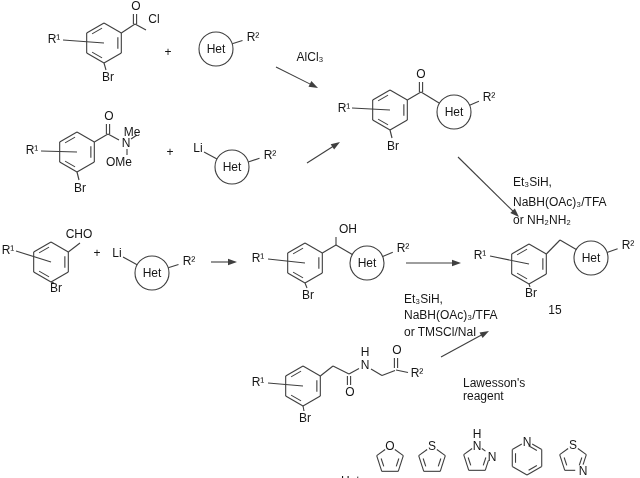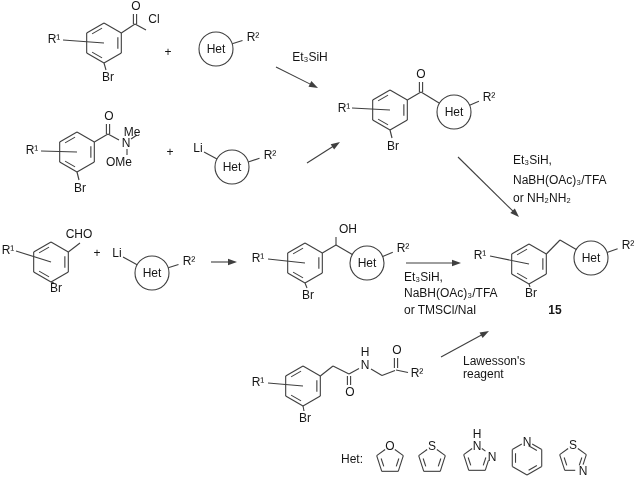--- a/index.html
+++ b/index.html
@@ -8,22 +8,22 @@
     font-family:"Liberation Sans","DejaVu Sans",sans-serif;
   }
   .canvas svg{position:absolute;left:0;top:0;}
   svg line{stroke:#3f3f3f;stroke-width:1.1;fill:none;}
   svg circle{stroke:#3f3f3f;stroke-width:1.1;fill:none;}
   svg polygon.head{fill:#3f3f3f;stroke:none;}
   .lbl{
     position:absolute;transform:translate(-50%,-50%);
     font-size:12px;line-height:1;color:#161616;white-space:nowrap;
   }
-  .lbl-left{transform:translate(0,-50%);}
-  .bold{font-weight:bold;}
+  .lbl-left{transform:translate(0,-50%);margin-top:22px;}
+  .bold{font-weight:normal;}
 </style>
 </head>
 <body>
 
 <div class="canvas">
   <svg id="art" width="640" height="478" viewBox="0 0 640 478">
       <g>
         <line x1="104" y1="23" x2="121.32050807568878" y2="33"></line>
         <line x1="121.32050807568878" y1="33" x2="121.32050807568878" y2="53"></line>
         <line x1="121.32050807568878" y1="53" x2="104" y2="63"></line>
@@ -237,21 +237,21 @@
       </g>
     </svg>
 
   <span class="lbl" style="left:54px;top:39px">R¹</span>
   <span class="lbl" style="left:136px;top:6px">O</span>
   <span class="lbl" style="left:154px;top:19px">Cl</span>
   <span class="lbl" style="left:108px;top:77px">Br</span>
   <span class="lbl" style="left:168px;top:52px">+</span>
   <span class="lbl" style="left:216px;top:49px">Het</span>
   <span class="lbl" style="left:253px;top:37px">R²</span>
-  <span class="lbl" style="left:310px;top:57px">Et₃SiH</span>
+  <span class="lbl" style="left:310px;top:57px">AlCl₃</span>
 
   <span class="lbl" style="left:344px;top:108px">R¹</span>
   <span class="lbl" style="left:421px;top:74px">O</span>
   <span class="lbl" style="left:454px;top:112px">Het</span>
   <span class="lbl" style="left:489px;top:97px">R²</span>
   <span class="lbl" style="left:393px;top:146px">Br</span>
 
   <span class="lbl" style="left:32px;top:150px">R¹</span>
   <span class="lbl" style="left:109px;top:116px">O</span>
   <span class="lbl" style="left:126px;top:143px">N</span>

